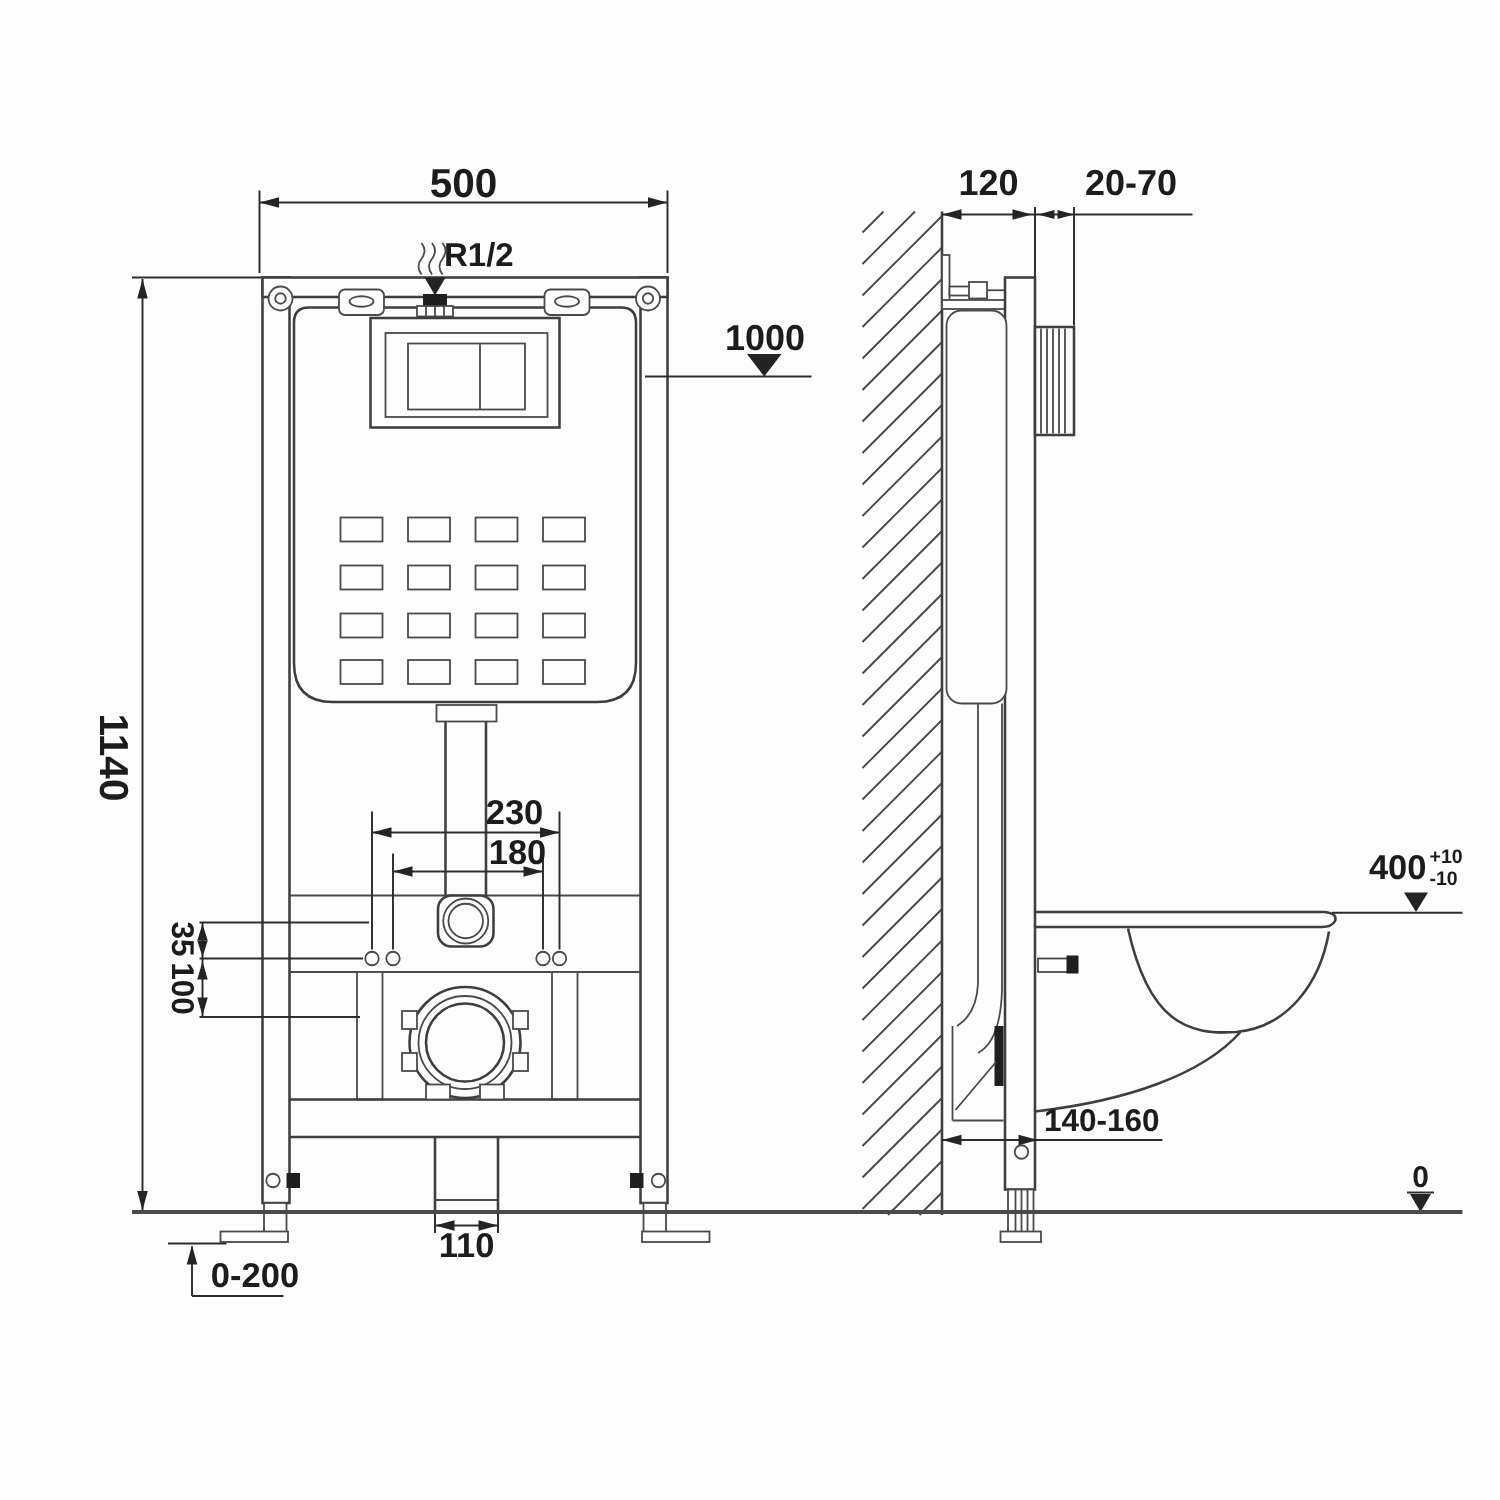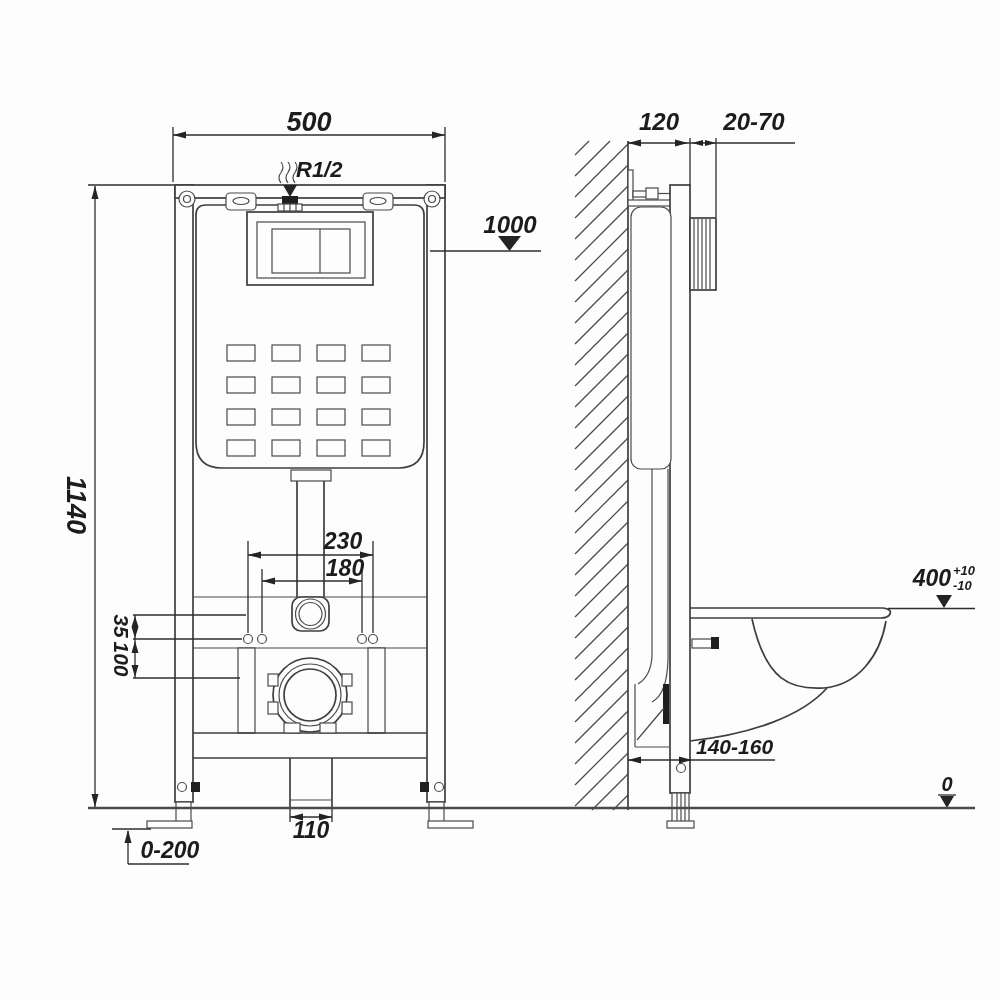--- a/index.html
+++ b/index.html
@@ -1,18 +1,18 @@
 <!DOCTYPE html>
 <html><head>
 <meta charset="utf-8">
 <style>
   html,body{margin:0;padding:0;background:#ffffff;}
   .canvas{
     position:relative;width:1000px;height:1000px;background:#fdfdfd;
-    font-family:"Liberation Sans",sans-serif;overflow:hidden;font-style:italic;
+    font-family:"Liberation Sans",sans-serif;overflow:hidden;
   }
   svg{display:block;}
   svg text{
     font-family:"Liberation Sans","DejaVu Sans",sans-serif;
     font-weight:bold;fill:#1c1c1c;
   }
   .geo{stroke:#3e3e3e;fill:none;stroke-width:1.7;}
   .geo-thin{stroke:#4a4a4a;fill:none;stroke-width:1.2;}
   .geo-white{stroke:#3e3e3e;fill:#fdfdfd;stroke-width:1.7;}
   .geo-white-thin{stroke:#4a4a4a;fill:#fdfdfd;stroke-width:1.2;}

